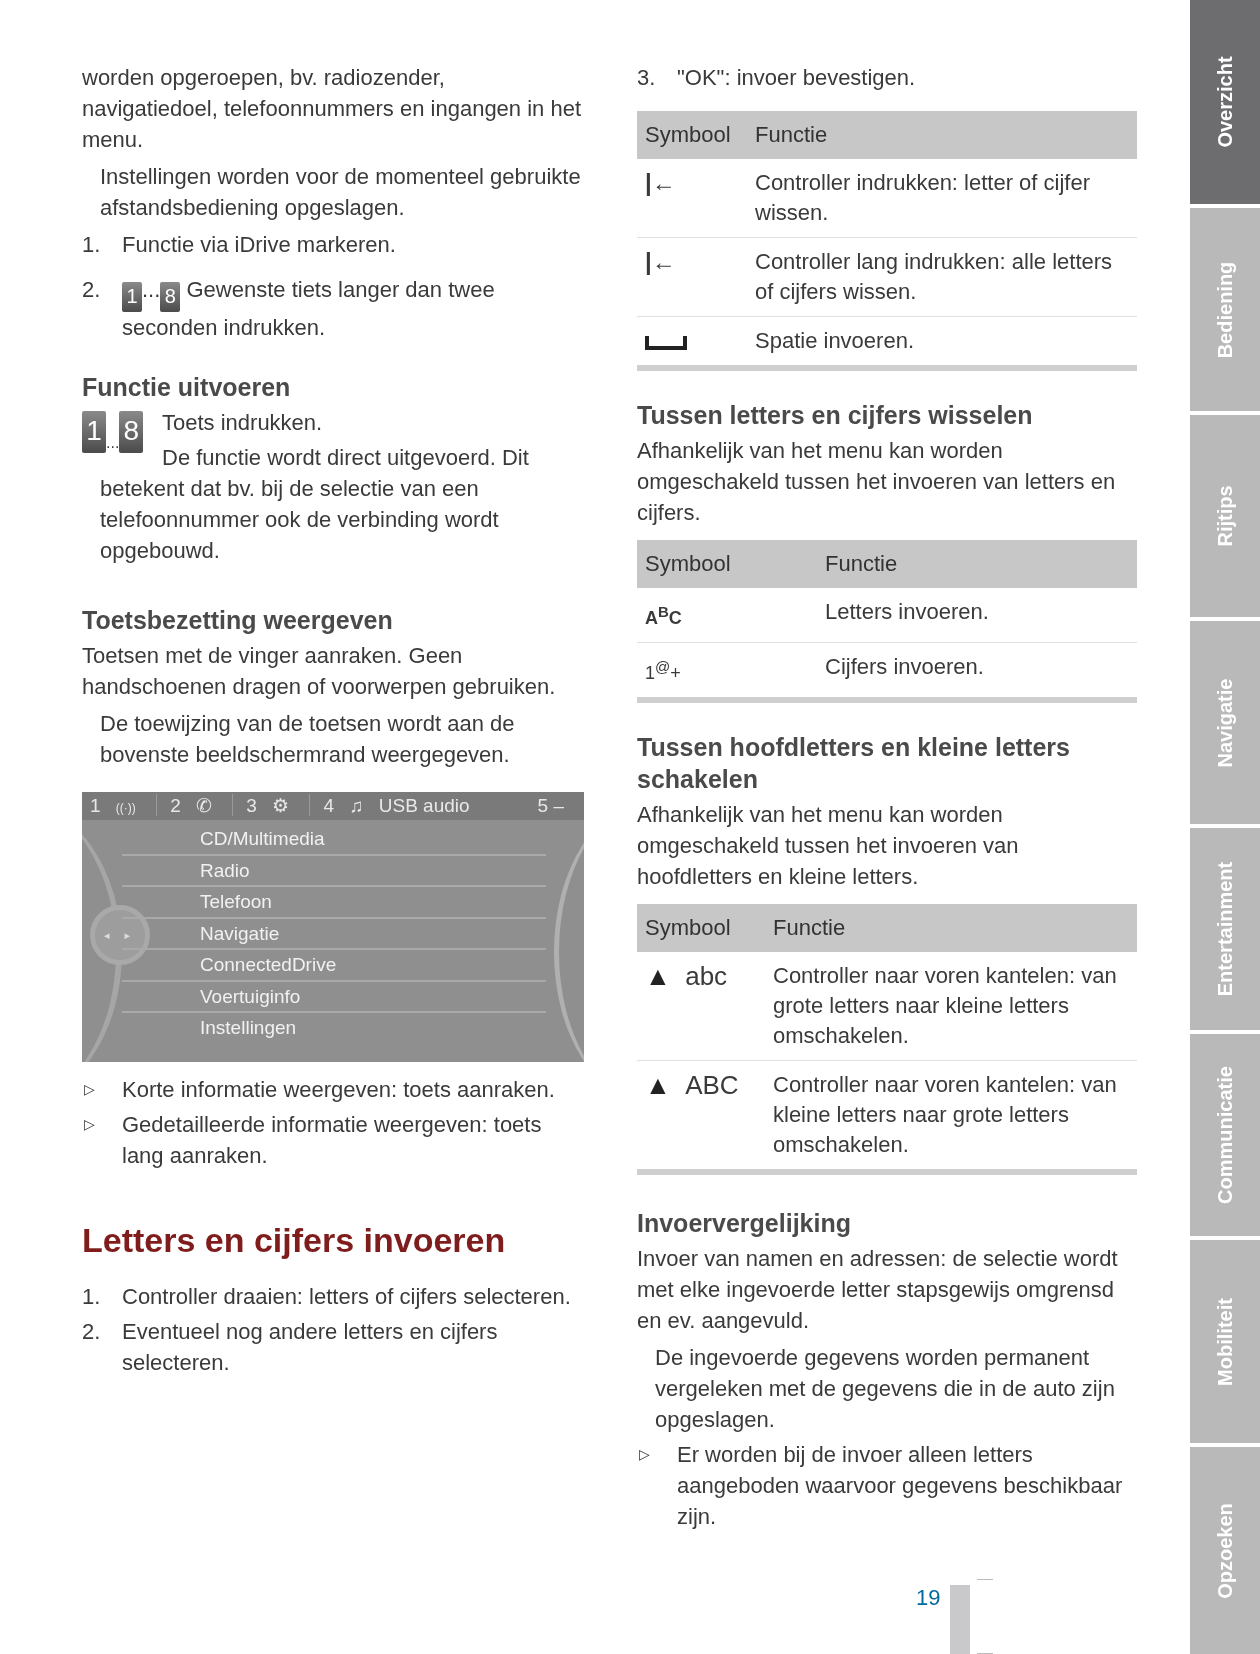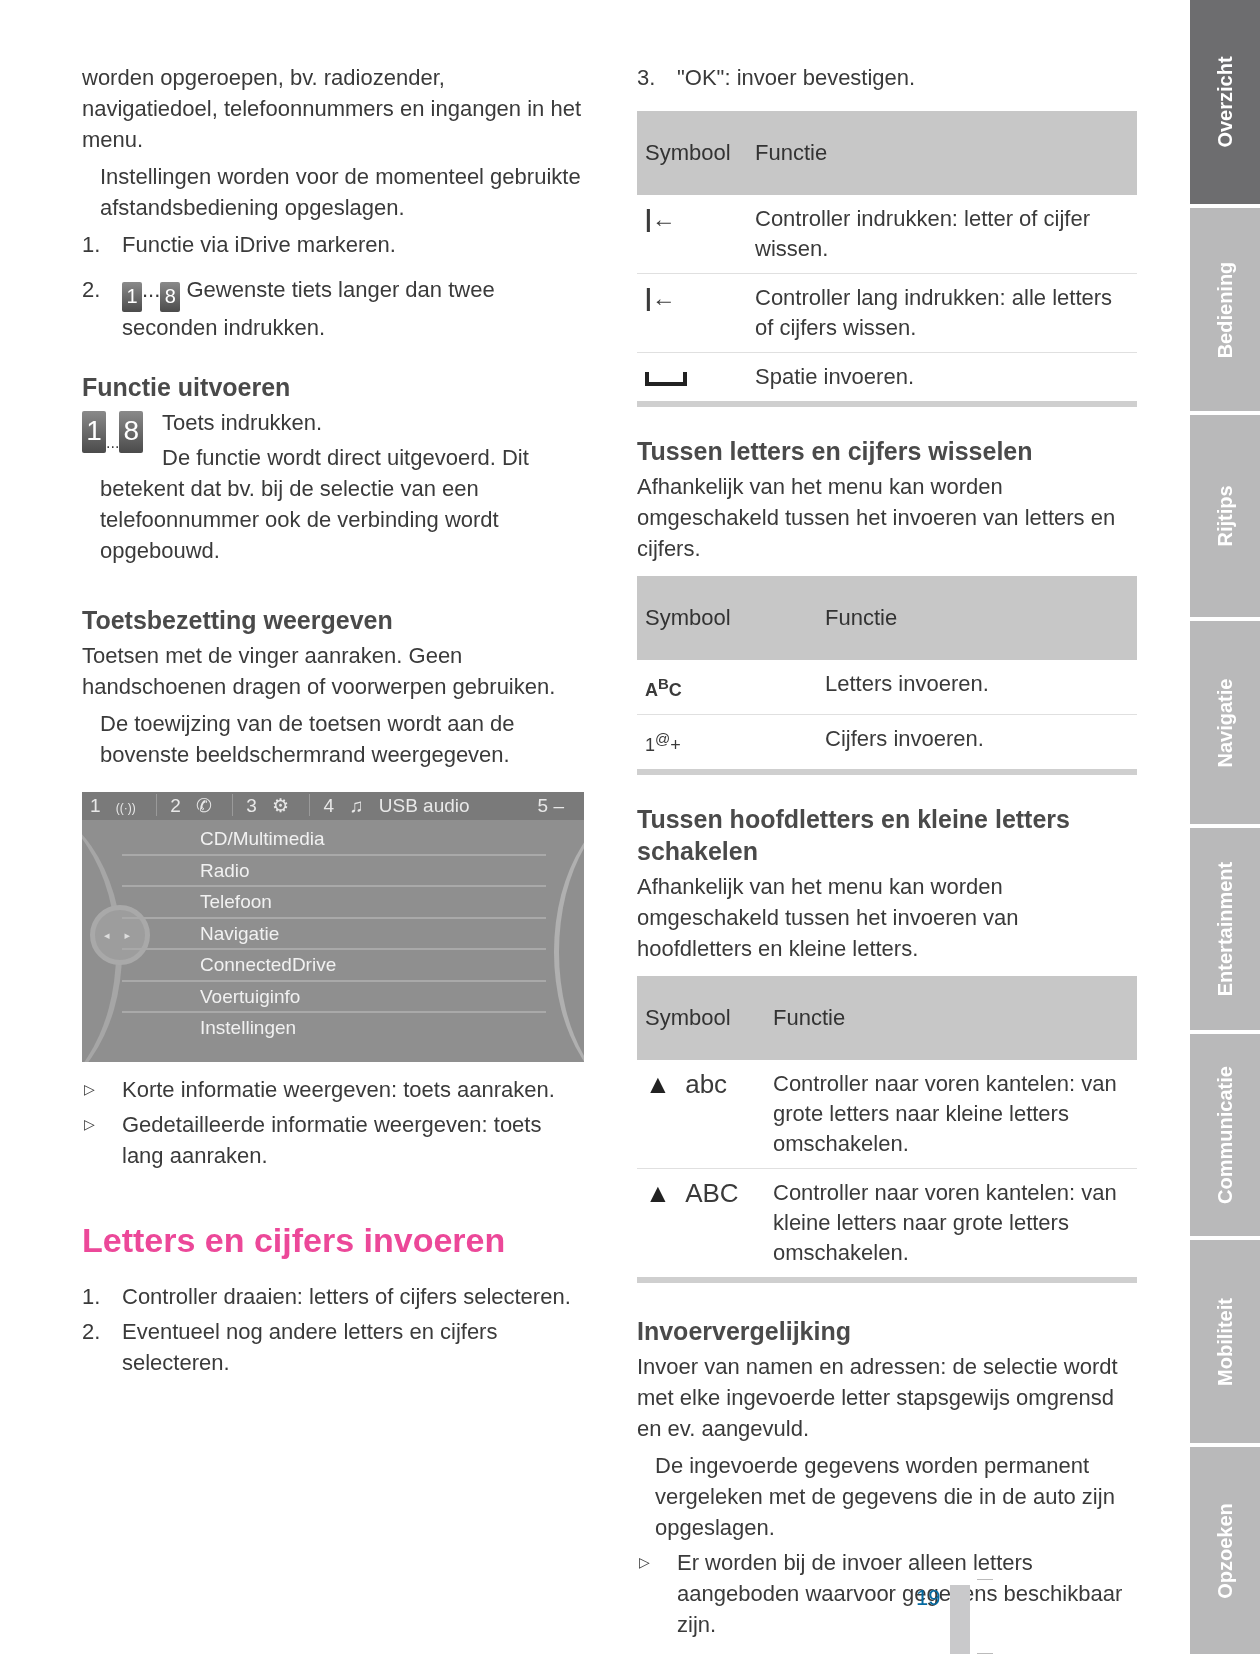--- a/index.html
+++ b/index.html
@@ -6,34 +6,34 @@
   html, body { width: 1260px; height: 1654px; background: #fff; overflow: hidden; }
   body { position: relative; font-family: "Liberation Sans", sans-serif; color: #3a3a3a; }
 
   .col { position: absolute; }
   #left { left: 82px; top: 62px; width: 500px; }
   #right { left: 637px; top: 62px; width: 500px; }
 
   .p { font-size: 22px; line-height: 31px; color: #3a3a3a; }
   .p + .p { margin-top: 6px; margin-left: 18px; }
   .h3 { font-size: 25px; font-weight: bold; color: #4a4a4a; line-height: 32px; }
-  .h1 { font-size: 34px; font-weight: bold; color: #ec4899; line-height: 42px; }
+  .h1 { font-size: 34px; font-weight: bold; color: #7f1d1d; line-height: 42px; }
 
   .li { display: flex; font-size: 22px; line-height: 31px; }
   .li .num { width: 40px; flex: none; }
   .li .txt { flex: 1; }
   .li.bullet .num { font-size: 14px; padding-left: 2px; }
 
   .key { display: inline-block; width: 20px; height: 30px; background: linear-gradient(#8a8a8a, #4b4b4b);
          color: #fff; font-size: 20px; text-align: center; line-height: 28px; border-radius: 2px; vertical-align: -6px; }
   .key.big { width: 24px; height: 42px; font-size: 28px; line-height: 40px; }
 
   
   .tbl { width: 100%; border-collapse: collapse; font-size: 22px; }
-  .tbl th { background: #c7c7c7; text-align: left; font-weight: normal; color: #333; padding: 28px 8px; line-height: 28px; }
+  .tbl th { background: #c7c7c7; text-align: left; font-weight: normal; color: #333; padding: 10px 8px; line-height: 28px; }
   .tbl td { vertical-align: top; padding: 9px 8px; line-height: 30px; border-top: 1px solid #e0e0e0; color: #3a3a3a; }
   .tbl tr:nth-child(2) td { border-top: none; }
   .tbl-end { height: 6px; background: #cfcfcf; }
   .sym { font-weight: bold; font-size: 24px; color: #2a2a2a; }
 
   
   #screen { position: relative; width: 502px; height: 270px; background: #8f8f8f; margin-top: 22px; overflow: hidden; }
   #screen .topbar { position: absolute; left: 0; top: 0; right: 0; height: 28px; background: #7a7a7a;
                     color: #e8e8e8; font-size: 19px; line-height: 28px; padding-left: 8px; white-space: nowrap; }
   #screen .topbar span { margin-right: 10px; }

